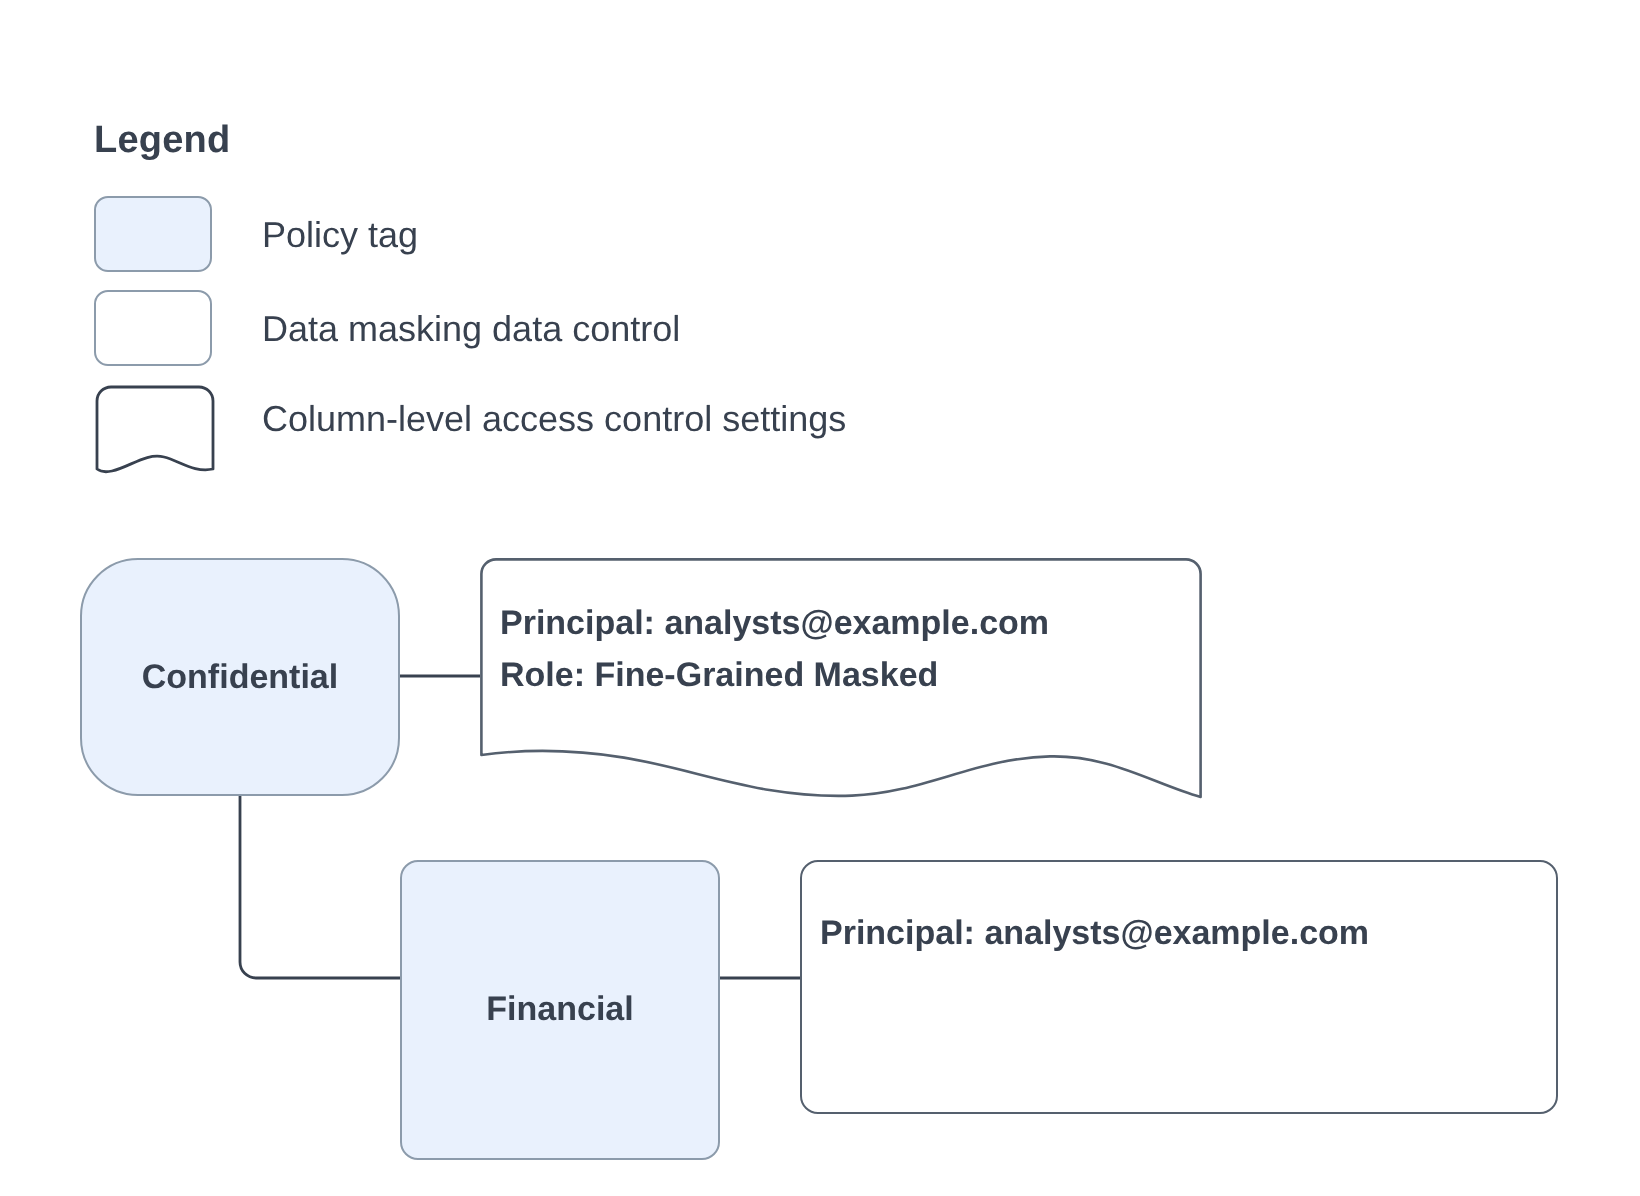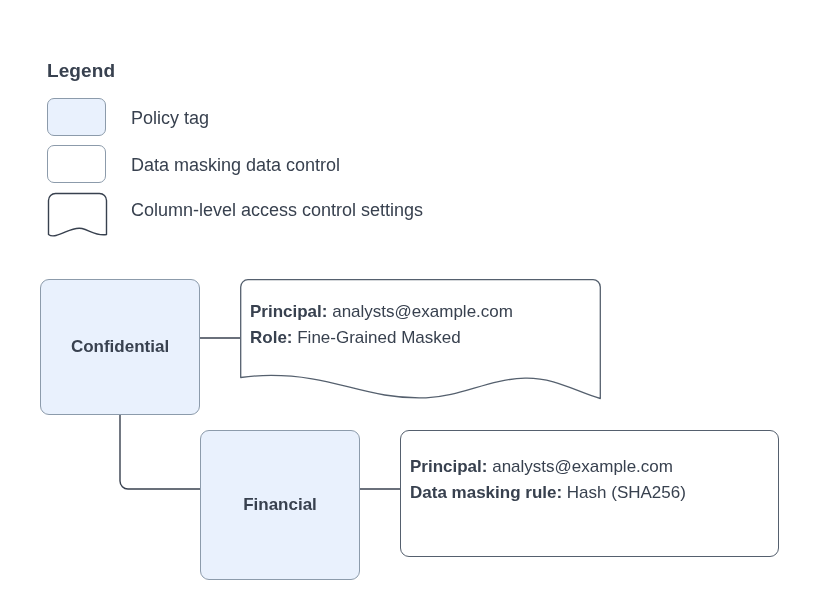--- a/index.html
+++ b/index.html
@@ -111,21 +111,22 @@
     align-items: center;
     justify-content: center;
     font-size: 17px;
     font-weight: bold;
     color: #38414f;
   }
   #node-confidential {
     left: 40px;
     top: 279px;
     width: 160px;
-    height: 136px;
+    height: 119px;
+    border-radius: 29px;
   }
   #node-financial {
     left: 200px;
     top: 430px;
     width: 160px;
     height: 150px;
   }
 
   
   #callout-confidential {
@@ -170,21 +171,21 @@
   .detail-line {
     font-size: 17px;
     line-height: 26px;
     color: #38414f;
     white-space: nowrap;
   }
   .detail-line .k {
     font-weight: bold;
   }
   .detail-line .v {
-    font-weight: normal;
+    font-weight: bold;
     margin-top: 20px;
   }
 </style>
 </head>
 <body>
 
 <div id="diagram-root">
 
   <div id="legend">
     <div id="legend-title">Legend</div>
@@ -246,21 +247,17 @@
         </div>
       </div>
     </div>
 
     <div id="policy-financial">
       <div class="callout-text">
         <div class="detail-line">
           <span class="k">Principal:</span>
           <span class="v">analysts@example.com</span>
         </div>
-        <div class="detail-line">
-          <span class="k">Data masking rule:</span>
-          <span class="v">Hash (SHA256)</span>
-        </div>
       </div>
     </div>
 
   </div>
 </div>
 
 </body></html>

